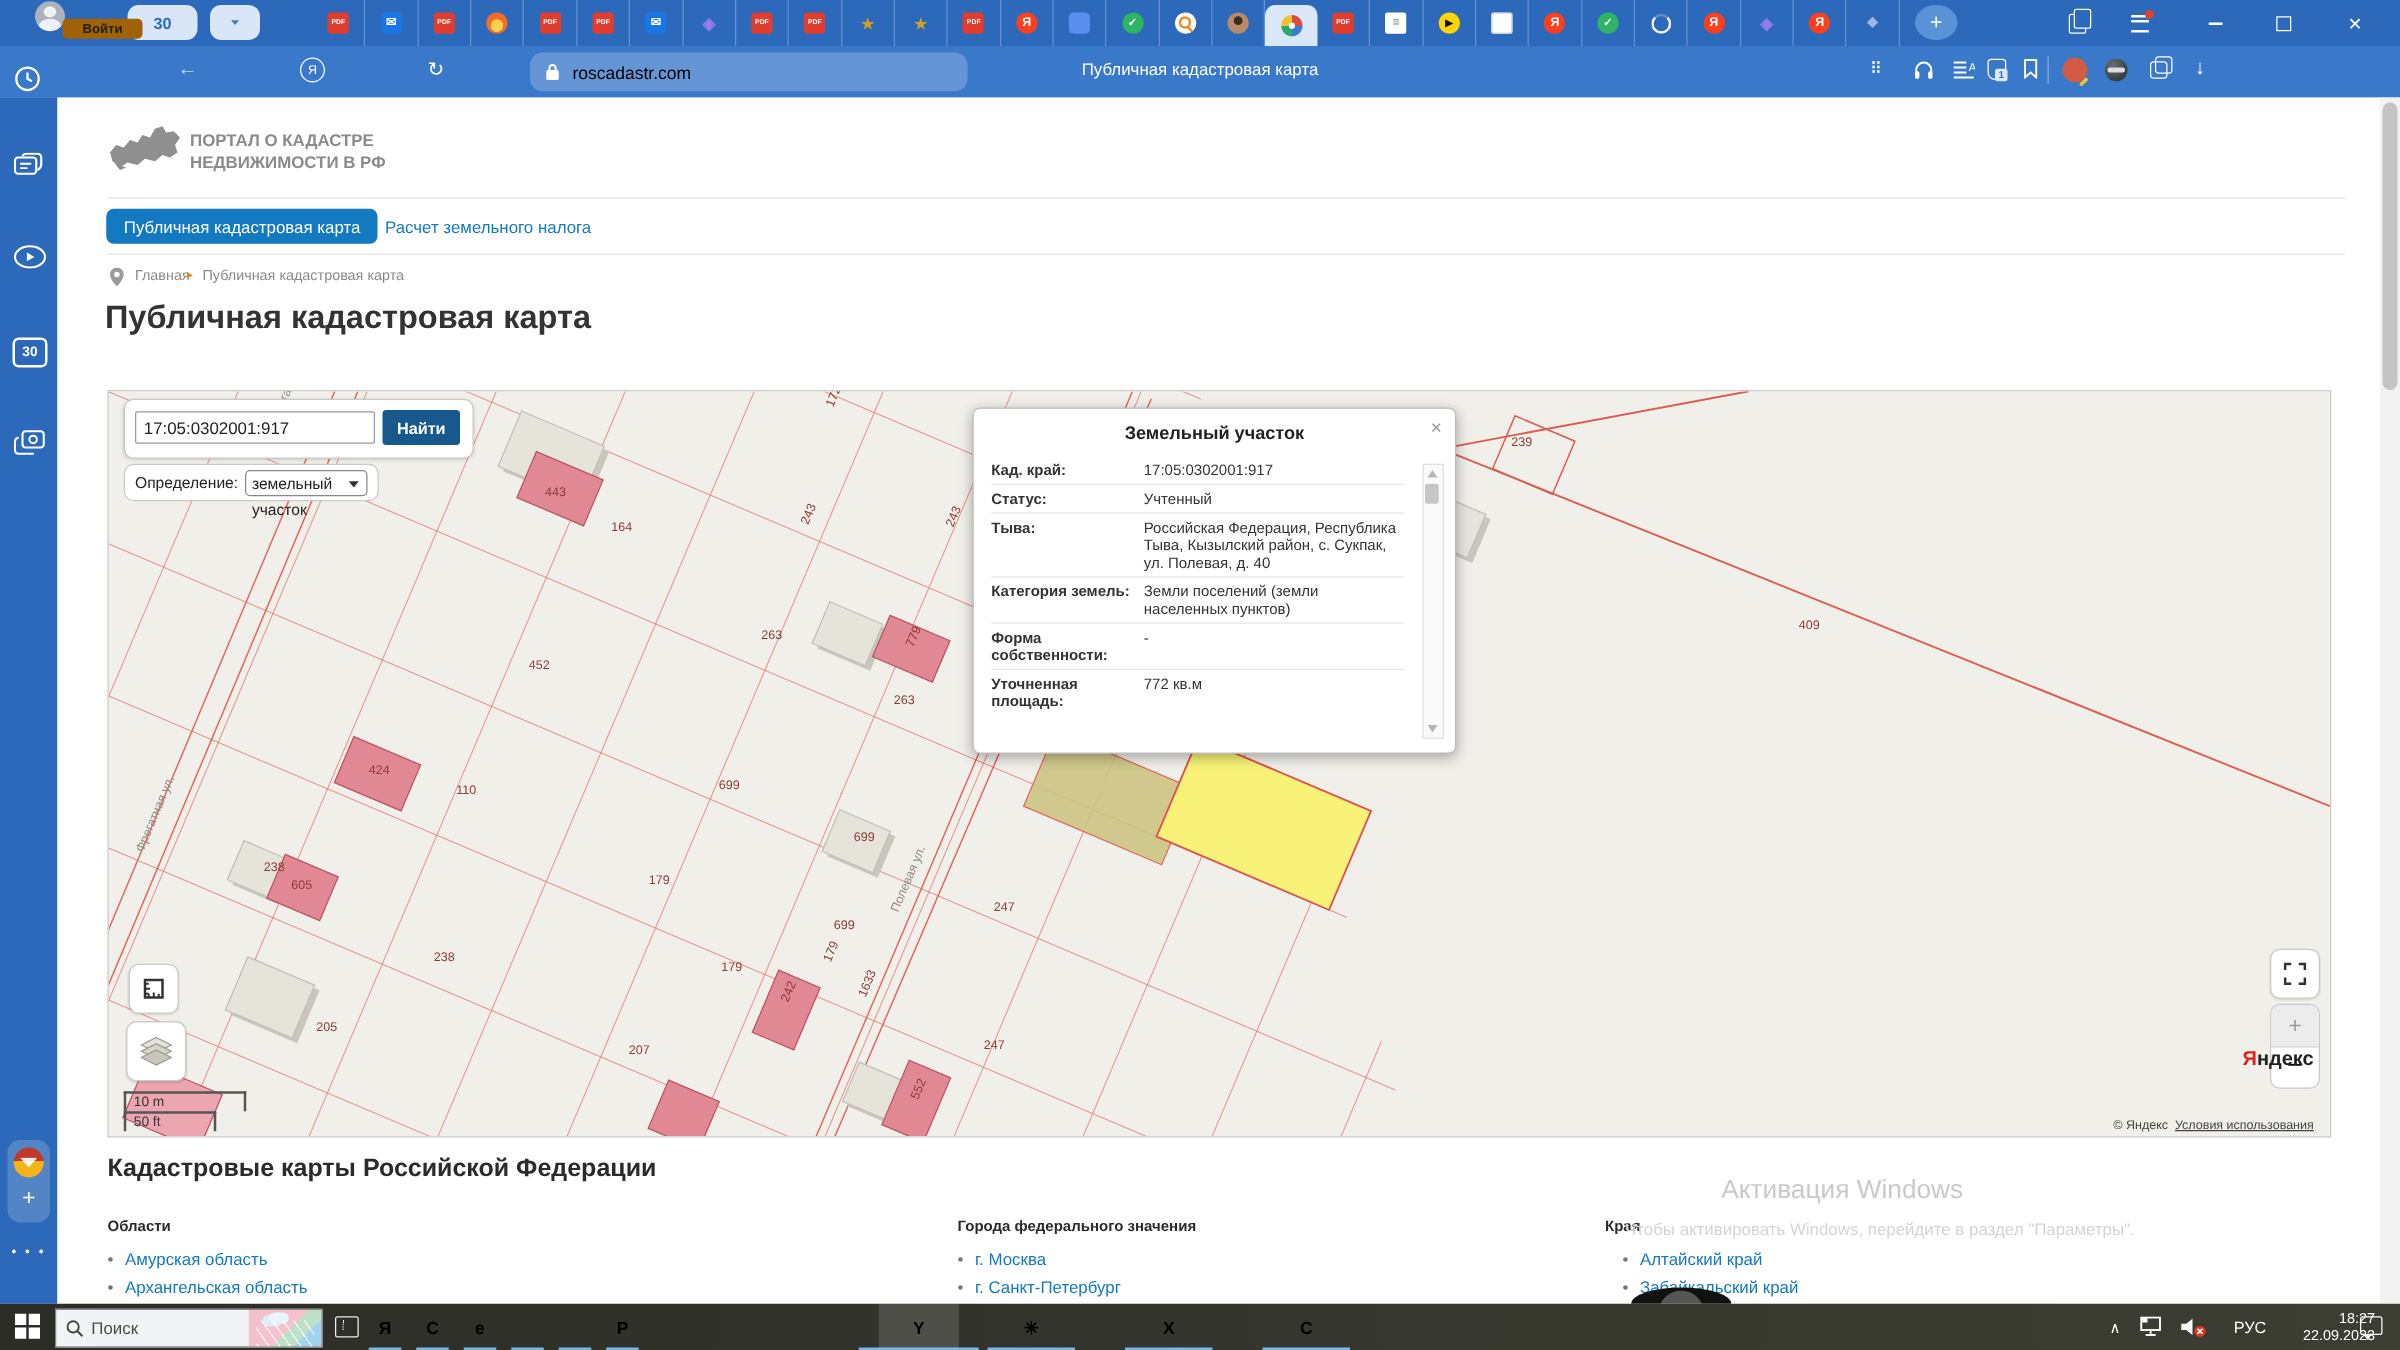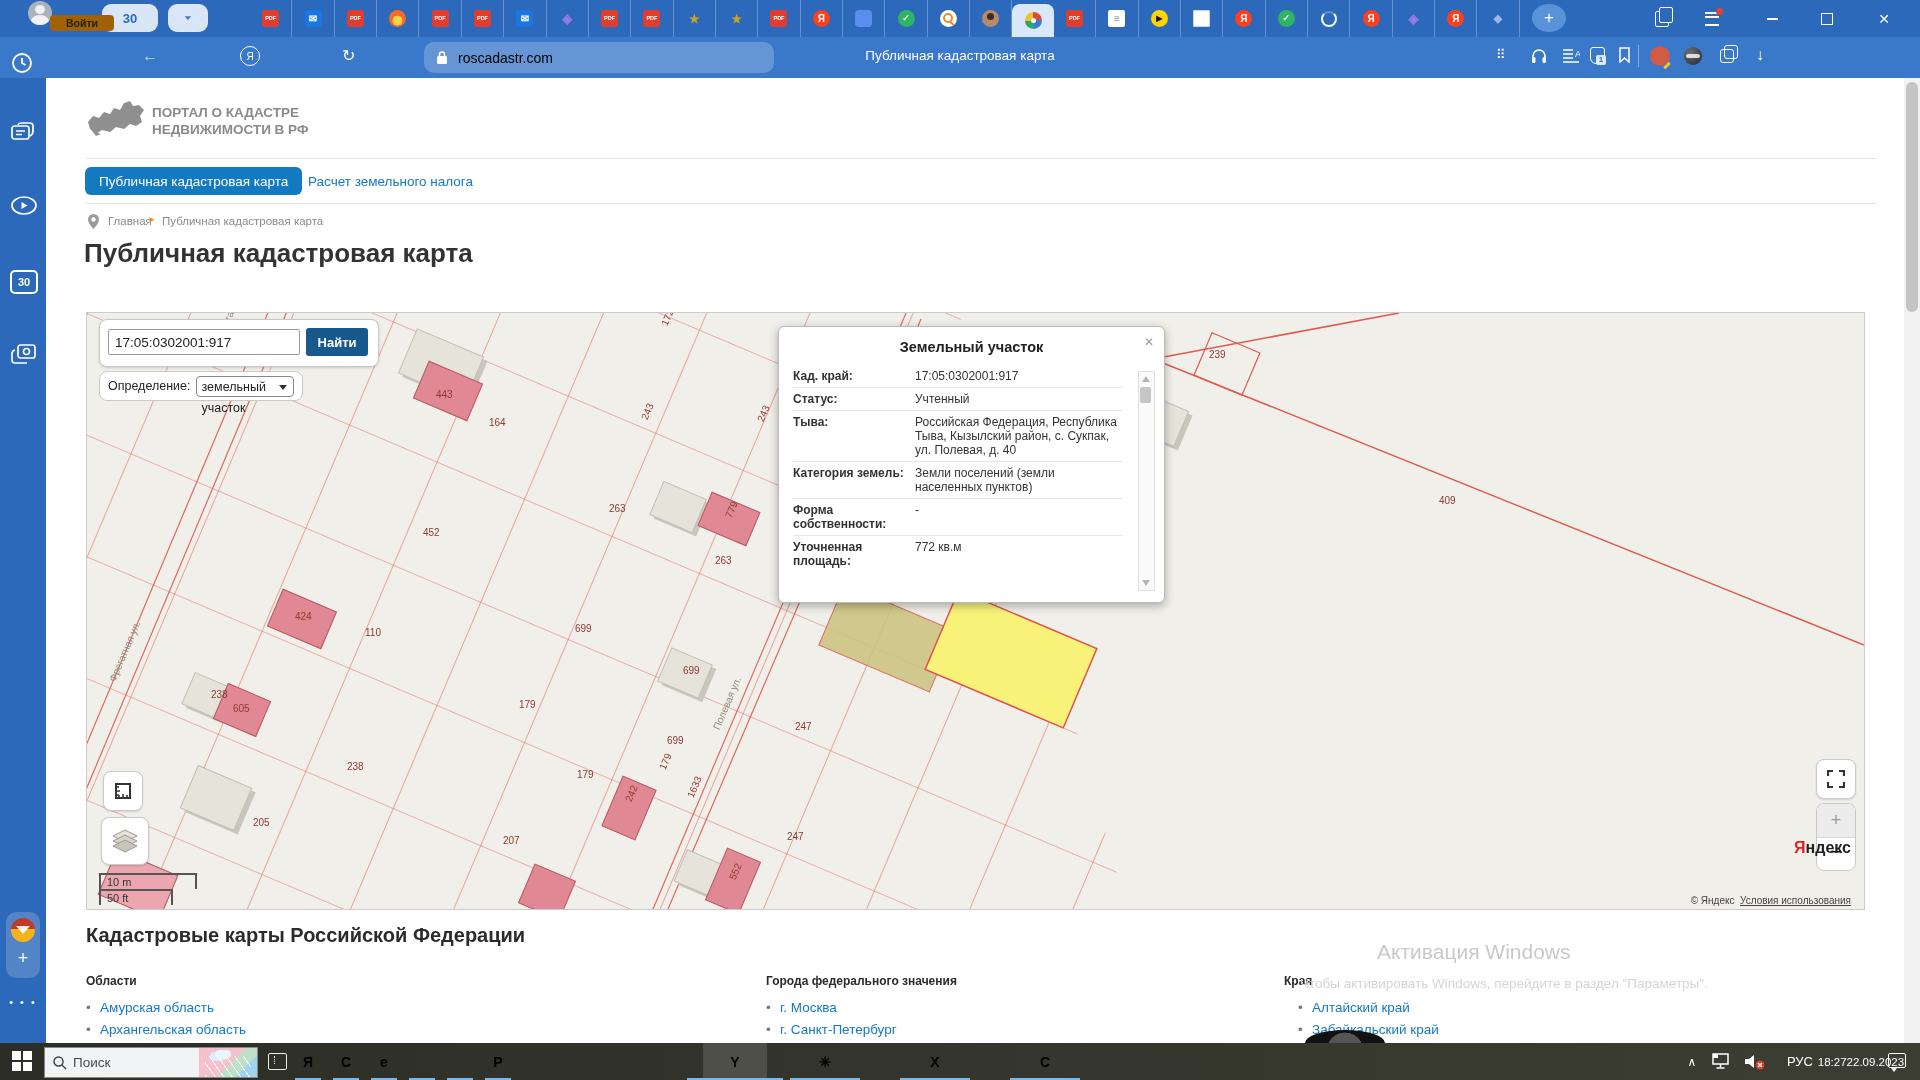--- a/index.html
+++ b/index.html
@@ -158,21 +158,21 @@
   .taskview{position:absolute;left:268px;top:10px;width:17px;height:15px;border:1.5px solid #eee;border-radius:2px;}
   .taskview::before{content:"";position:absolute;left:2px;top:2px;width:3px;height:8px;border-right:1.5px dotted #eee;}
   .tapp{position:absolute;top:0;width:38px;height:37px;margin-left:-19px;display:flex;align-items:center;justify-content:center;}
   .tglyph{width:25px;height:25px;display:flex;align-items:center;justify-content:center;font-weight:bold;font-size:14px;border-radius:4px;position:relative;}
   .uline{position:absolute;left:6px;right:6px;bottom:0;height:2px;background:#76b9ed;}
   .tapp.wide .uline{left:-16px;right:-16px;}
   .tapp.active{background:rgba(255,255,255,.14);width:64px;margin-left:-32px;}
   .tray{position:absolute;top:0;height:37px;color:#fff;display:flex;align-items:center;justify-content:center;}
   .tray-chev{left:1682px;width:20px;font-size:12px;}
   .tray-lang{left:1780px;width:40px;font-size:13px;}
-  .tray-clock{left:1822px;width:78px;flex-direction:row;font-size:11.5px;line-height:14px;text-align:center;}
+  .tray-clock{left:1822px;width:78px;flex-direction:column;font-size:11.5px;line-height:14px;text-align:center;align-items:flex-end;}
   .notif-ic{position:absolute;left:1888px;top:10px;width:16px;height:13px;border:1.5px solid #fff;border-radius:2px;}
   .notif-ic::after{content:"";position:absolute;left:2px;bottom:-5px;border-left:3px solid transparent;border-right:3px solid transparent;border-top:4px solid #fff;}
 </style>
 </head>
 <body>
 
 <div id="root">
 
   <div class="chrome-top">
     <div class="login-avatar"></div>

